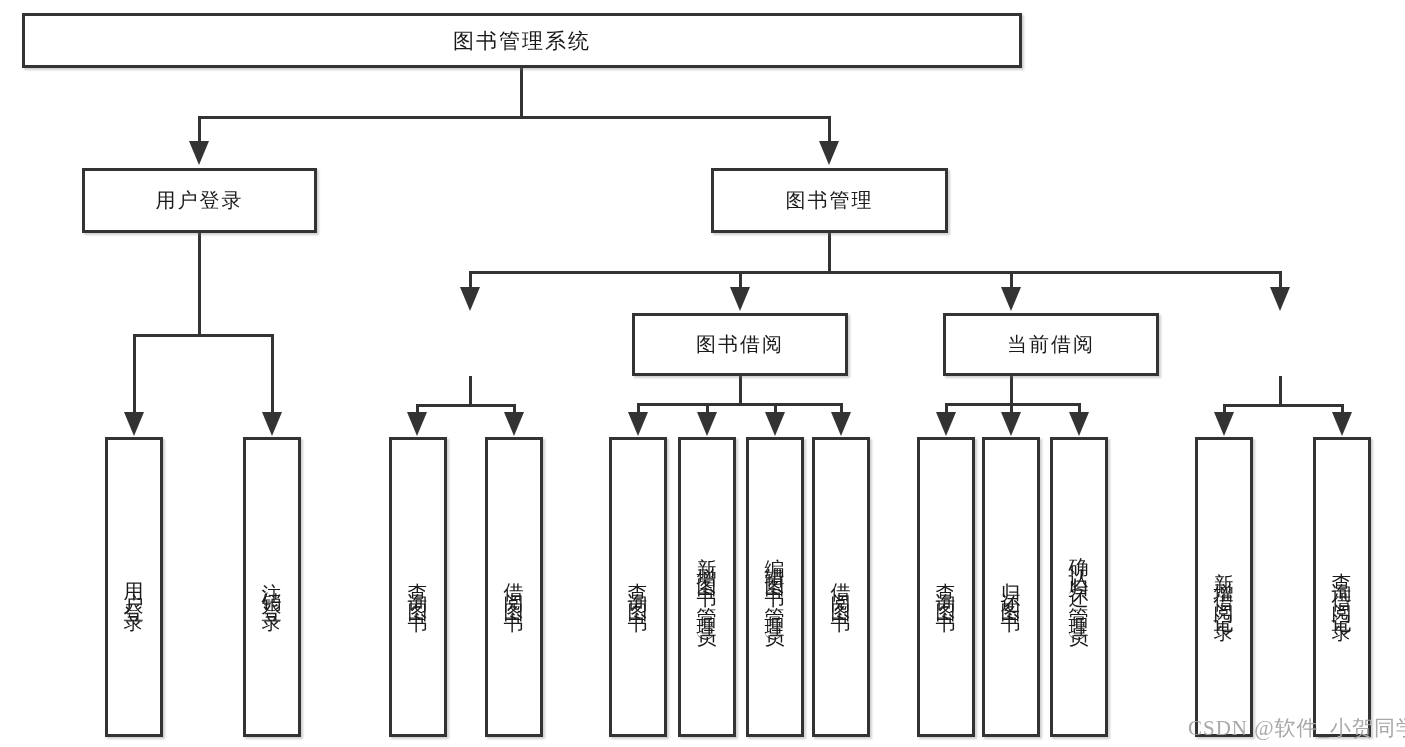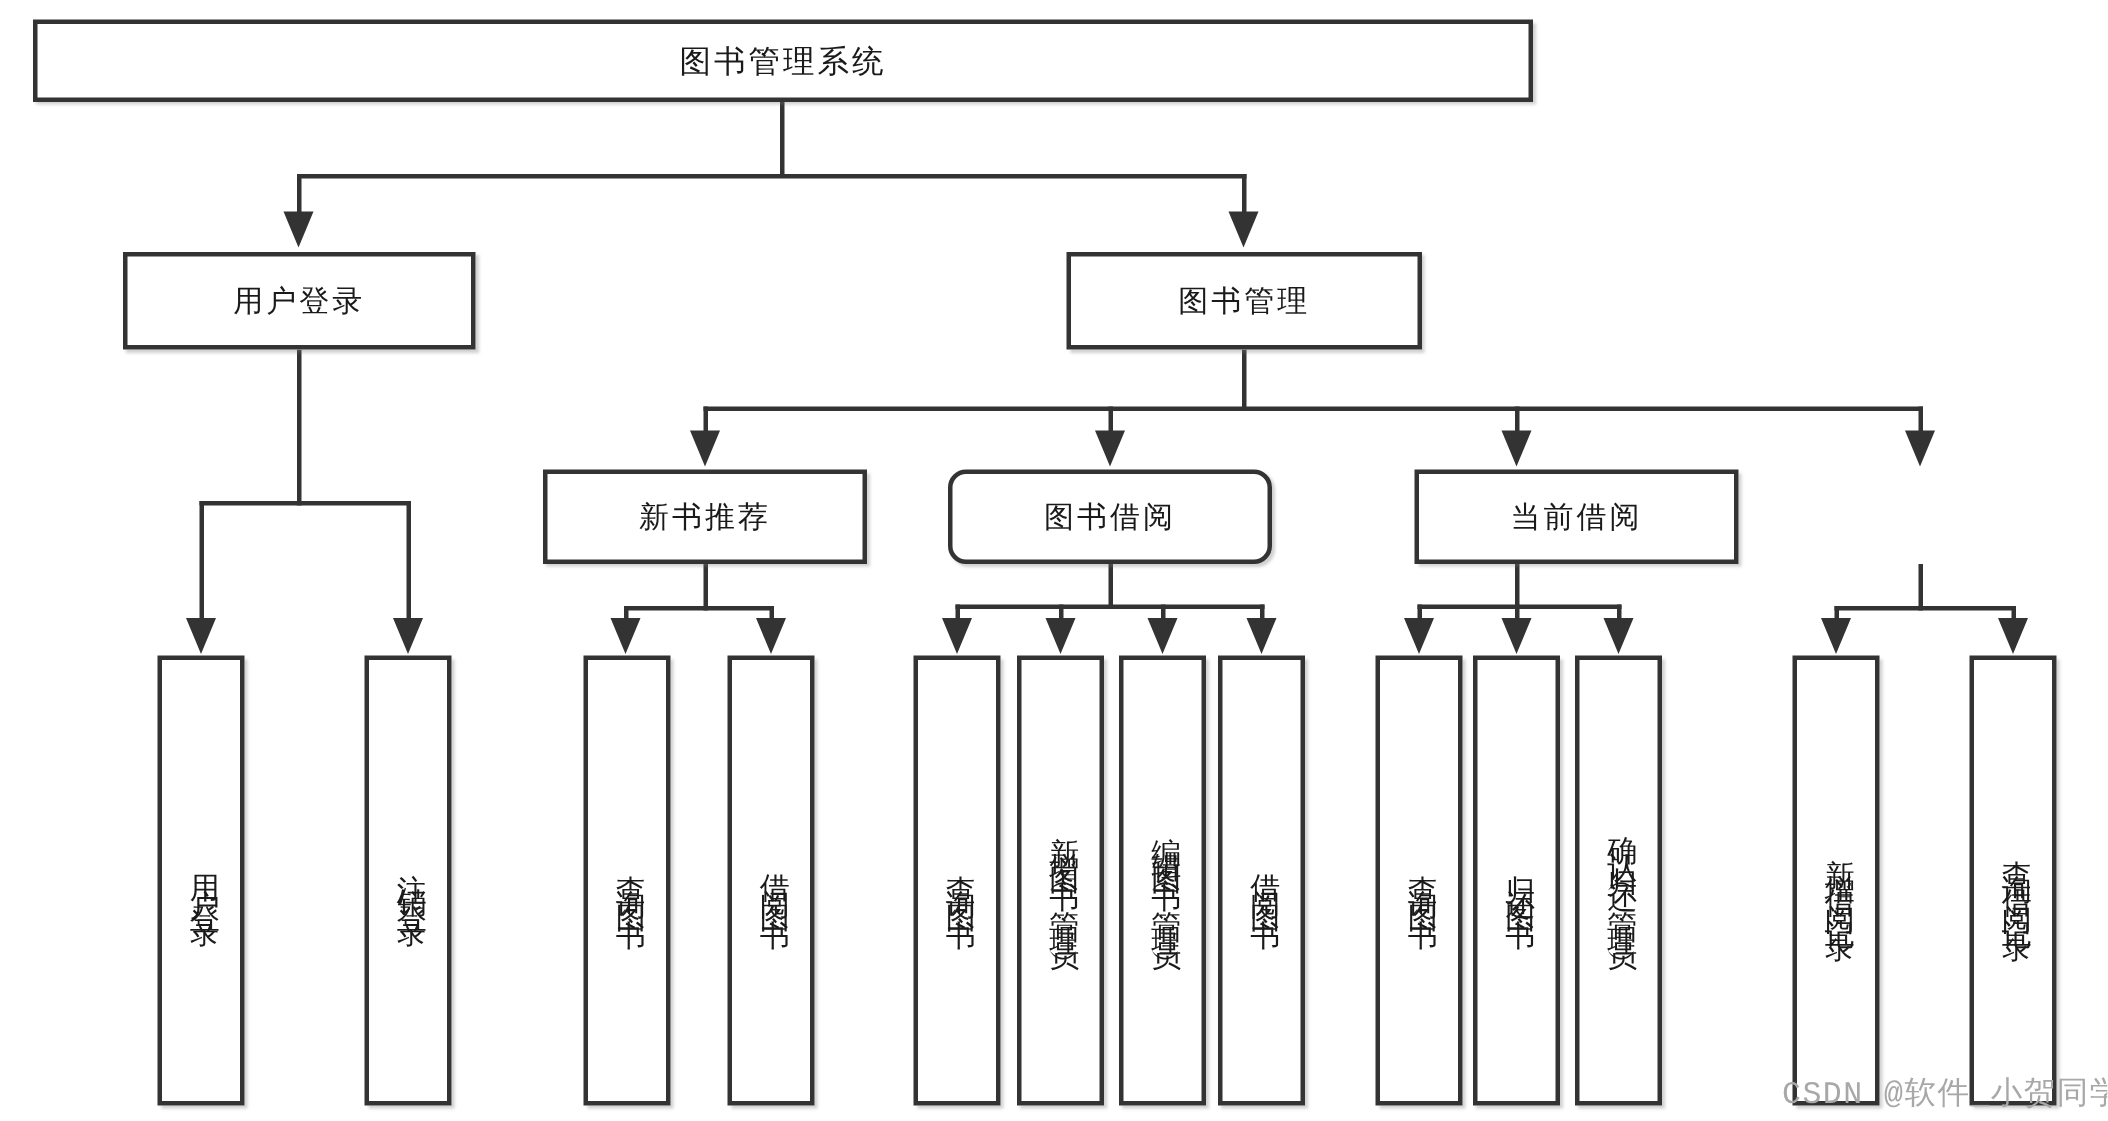--- a/index.html
+++ b/index.html
@@ -7,21 +7,21 @@
     --text:#1a1a1a;
     --wm:#a8a8a8;
     --bg:#ffffff;
   }
   html,body{margin:0;padding:0;background:var(--bg);}
   .canvas{
     position:relative;
     width:1405px;height:747px;
     background:var(--bg);
     overflow:hidden;
-    font-family:Liberation Mono, monospace;
+    font-family:Liberation Serif, serif;
     color:var(--text);
   }
   .box{
     position:absolute;
     box-sizing:border-box;
     background:#ffffff;
     border:3px solid var(--line);
     display:flex;
     align-items:center;
     justify-content:center;
@@ -95,24 +95,21 @@
   <div class="hline" style="left:469px;top:271px;width:813px;"></div>
   <div class="vline" style="left:469px;top:271px;height:18px;"></div>
   <div class="ahead" style="left:460px;top:287px;"></div>
   <div class="vline" style="left:739px;top:271px;height:18px;"></div>
   <div class="ahead" style="left:730px;top:287px;"></div>
   <div class="vline" style="left:1010px;top:271px;height:18px;"></div>
   <div class="ahead" style="left:1001px;top:287px;"></div>
   <div class="vline" style="left:1279px;top:271px;height:18px;"></div>
   <div class="ahead" style="left:1270px;top:287px;"></div>
 
-  <div class="box" style="left:362px;top:313px;width:216px;height:63px;">
-    <span class="hlabel">新书推荐</span>
-  </div>
-  <div class="box" style="left:632px;top:313px;width:216px;height:63px;border-radius:12px;">
+  <div class="box" style="left:632px;top:313px;width:216px;height:63px;">
     <span class="hlabel">图书借阅</span>
   </div>
   <div class="box" style="left:903px;top:313px;width:216px;height:63px;margin-left:40px;">
     <span class="hlabel">当前借阅</span>
   </div>
 
   <div class="vline" style="left:469px;top:376px;height:31px;"></div>
   <div class="hline" style="left:416px;top:404px;width:100px;"></div>
   <div class="vline" style="left:416px;top:404px;height:10px;"></div>
   <div class="ahead" style="left:407px;top:412px;"></div>

